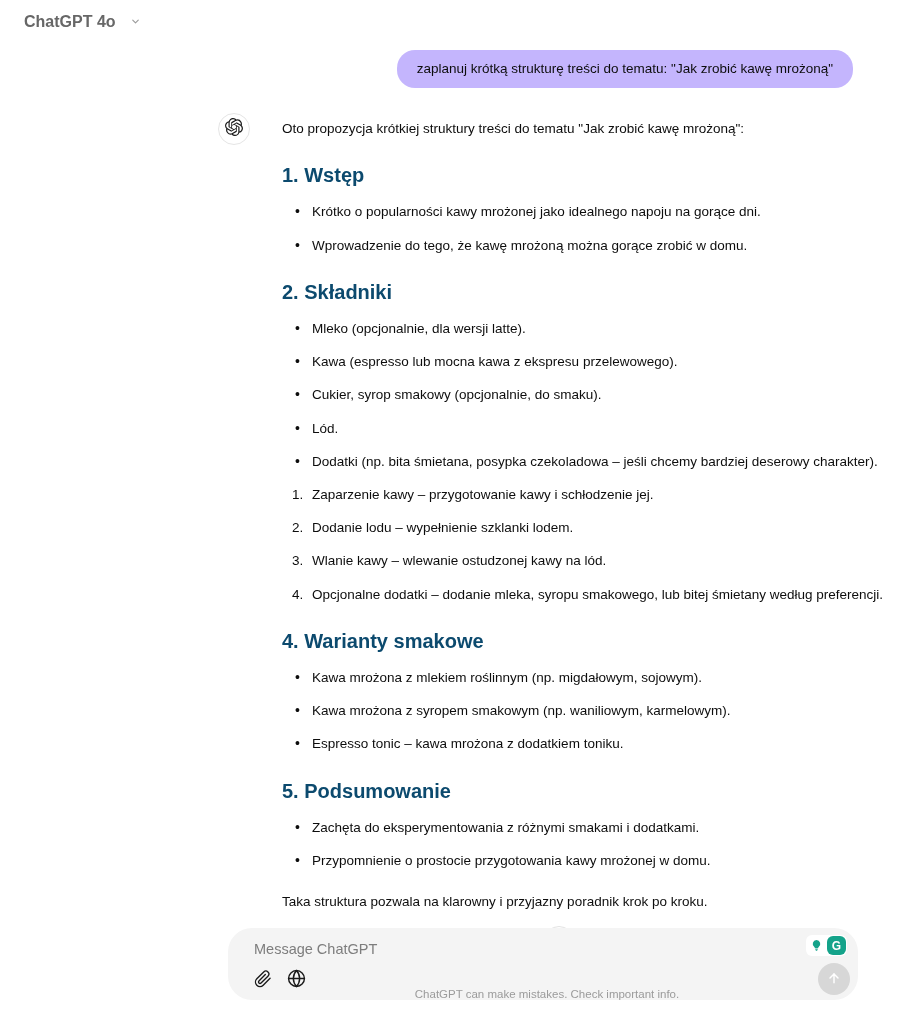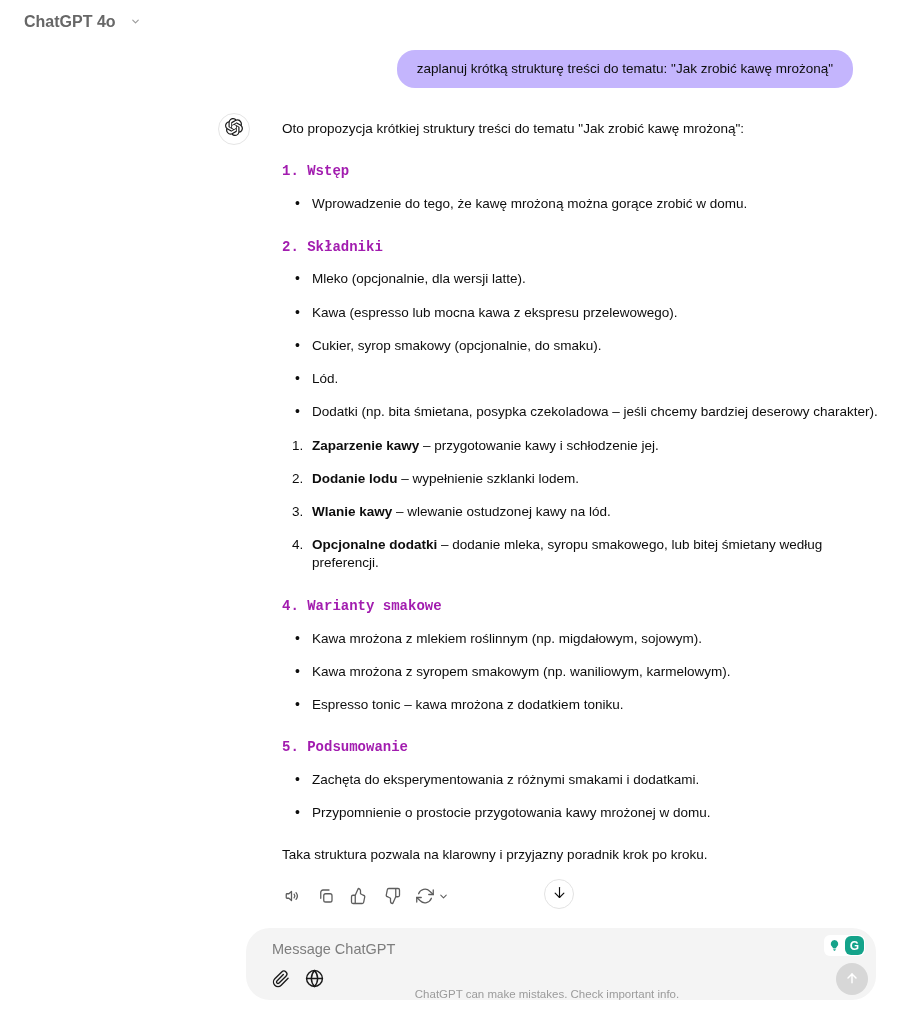--- a/index.html
+++ b/index.html
@@ -35,34 +35,34 @@
   .avatar {
     flex:none; width:32px; height:32px; border-radius:50%;
     border:1px solid #e5e5e5; background:#fff;
     display:flex; align-items:center; justify-content:center;
   }
   .avatar svg { width:18px; height:18px; fill:#1a1a1a; }
 
   .assistant-content { width:620px; padding-top:7px; font-size:13.5px; line-height:1.35; }
   .assistant-content p.intro { margin-bottom:6px; }
 
-  .sec-heading { font-size:14px; font-weight:700; margin:24px 0 14px; color:#a21caf;font-family:Liberation Mono, monospace; }
+  .sec-heading { font-size:20px; font-weight:700; margin:24px 0 14px; color:#0c4a6e; }
 
   .assistant-content ul, .assistant-content ol { list-style:none; }
   .assistant-content li { position:relative; padding-left:30px; margin-bottom:15px; }
   .assistant-content ul li::before {
     content:"•"; position:absolute; left:13px; top:-1px;
     font-size:14px; color:#0d0d0d;
   }
   .assistant-content ol { counter-reset:step; }
   .assistant-content ol li { counter-increment:step; }
   .assistant-content ol li::before {
     content:counter(step) "."; position:absolute; left:10px; color:#0d0d0d;
   }
-  .assistant-content strong { font-weight:700;text-align:right; }
+  .assistant-content strong { font-weight:400;text-align:right; }
 
   p.closing { margin-top:23px; }
 
   
   .actions-row { position:relative; margin-top:18px; height:32px; display:flex; align-items:center; gap:11px; }
   .action-btn {
     width:22px; height:22px; border:none; background:transparent;
     display:flex; align-items:center; justify-content:center; cursor:pointer;
     padding:0; border-radius:4px;
   }
@@ -72,21 +72,21 @@
   .scroll-down-btn {
     position:absolute; left:262px; top:-3px;
     width:30px; height:30px; border-radius:50%;
     background:#fff; border:1px solid #e3e3e3;
     display:flex; align-items:center; justify-content:center; cursor:pointer;
   }
   .scroll-down-btn svg { stroke:#0d0d0d; fill:none; stroke-width:1.8; stroke-linecap:round; stroke-linejoin:round; }
 
   
   .composer {
-    position:absolute; left:246px; top:928px;
+    position:absolute; left:228px; top:928px;
     width:630px; height:72px;
     background:#f4f4f4; border-radius:24px;
     padding:13px 12px 8px 26px;
   }
   .composer textarea {
     position:absolute; left:26px; top:13px; width:520px; height:22px;
     background:transparent; border:none; outline:none; resize:none;
     font-family:"Liberation Sans", sans-serif; font-size:14.5px; color:#0d0d0d;
   }
   .composer textarea::placeholder { color:#7d7d7d; opacity:1; }
@@ -154,20 +154,21 @@
           </svg>
       </span>
     </div>
 
     <div class="assistant-content">
       <p class="intro">Oto propozycja krótkiej struktury treści do tematu "Jak zrobić kawę mrożoną":</p>
 
       <div>
           <div class="sec-heading">1. Wstęp</div>
           <ul>
+            <li>Krótko o popularności kawy mrożonej jako idealnego napoju na gorące dni.</li>
             <li>Wprowadzenie do tego, że kawę mrożoną można gorące zrobić w domu.</li>
           </ul>
           <div class="sec-heading">2. Składniki</div>
           <ul>
             <li>Mleko (opcjonalnie, dla wersji latte).</li>
             <li>Kawa (espresso lub mocna kawa z ekspresu przelewowego).</li>
             <li>Cukier, syrop smakowy (opcjonalnie, do smaku).</li>
             <li>Lód.</li>
             <li>Dodatki (np. bita śmietana, posypka czekoladowa – jeśli chcemy bardziej deserowy charakter).</li>
           </ul>

